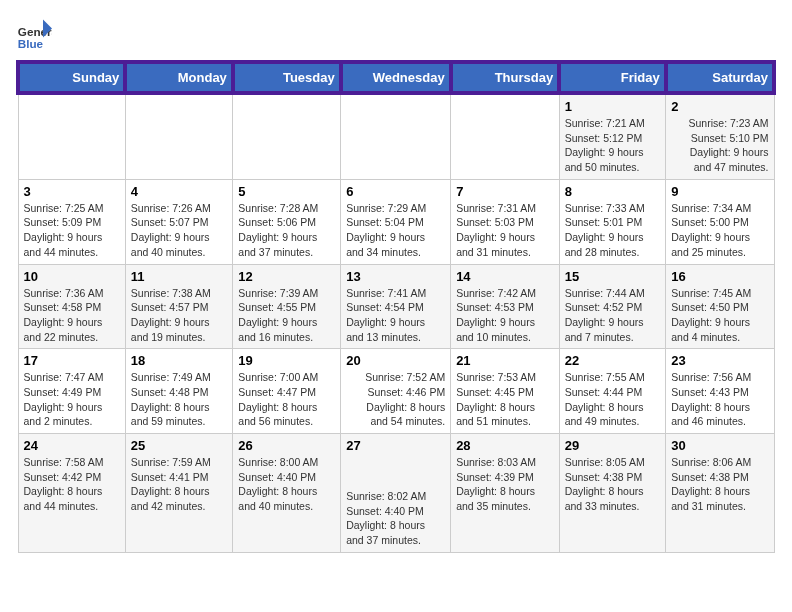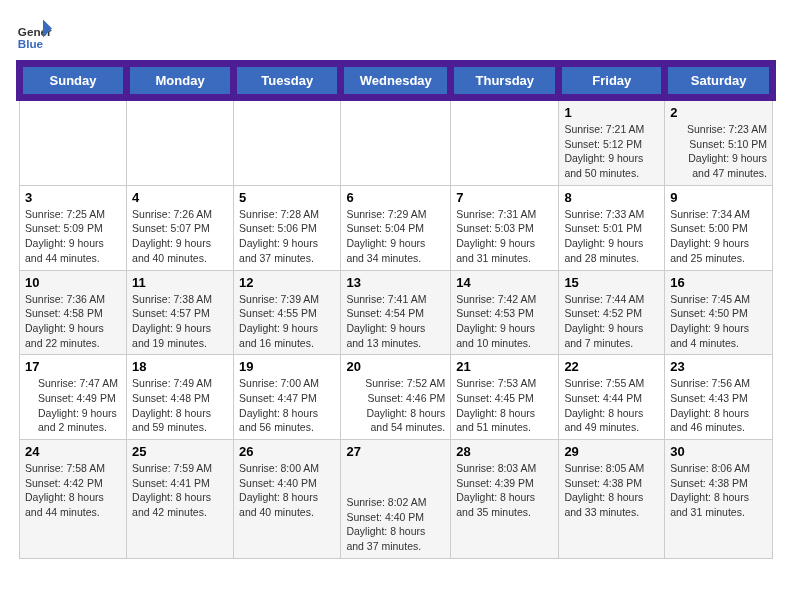--- a/index.html
+++ b/index.html
@@ -38,23 +38,23 @@
       color: #444;
     }
     .calendar {
       width: 100%;
       border-collapse: collapse;
     }
     .calendar thead th {
       background: #3a6bbf;
       color: #fff;
       padding: 6px 4px;
-      text-align: center;
+      text-align: right;
       font-size: 13px;
-      border: 7px solid #4c1d95;
+      border: 4px solid #4c1d95;
     }
     .calendar tbody td {
       vertical-align: top;
       border: 1px solid #ccc;
       padding: 4px 5px;
       font-size: 11px;
       width: 113px;
       min-height: 80px;
       background: #fff;
     }
@@ -212,21 +212,21 @@
         <td>
           <span class="day-number">16</span>
           <div class="day-info" style="white-space: pre-line;">Sunrise: 7:45 AM
 Sunset: 4:50 PM
 Daylight: 9 hours and 4 minutes.</div>
         </td>
       </tr>
       <tr>
         <td>
           <span class="day-number">17</span>
-          <div class="day-info" style="white-space: pre-line; margin-left: 13px;">Sunrise: 7:47 AM
+          <div class="day-info" style="white-space: pre-line;">Sunrise: 7:47 AM
 Sunset: 4:49 PM
 Daylight: 9 hours and 2 minutes.</div>
         </td>
         <td>
           <span class="day-number">18</span>
           <div class="day-info" style="white-space: pre-line;">Sunrise: 7:49 AM
 Sunset: 4:48 PM
 Daylight: 8 hours and 59 minutes.</div>
         </td>
         <td>

